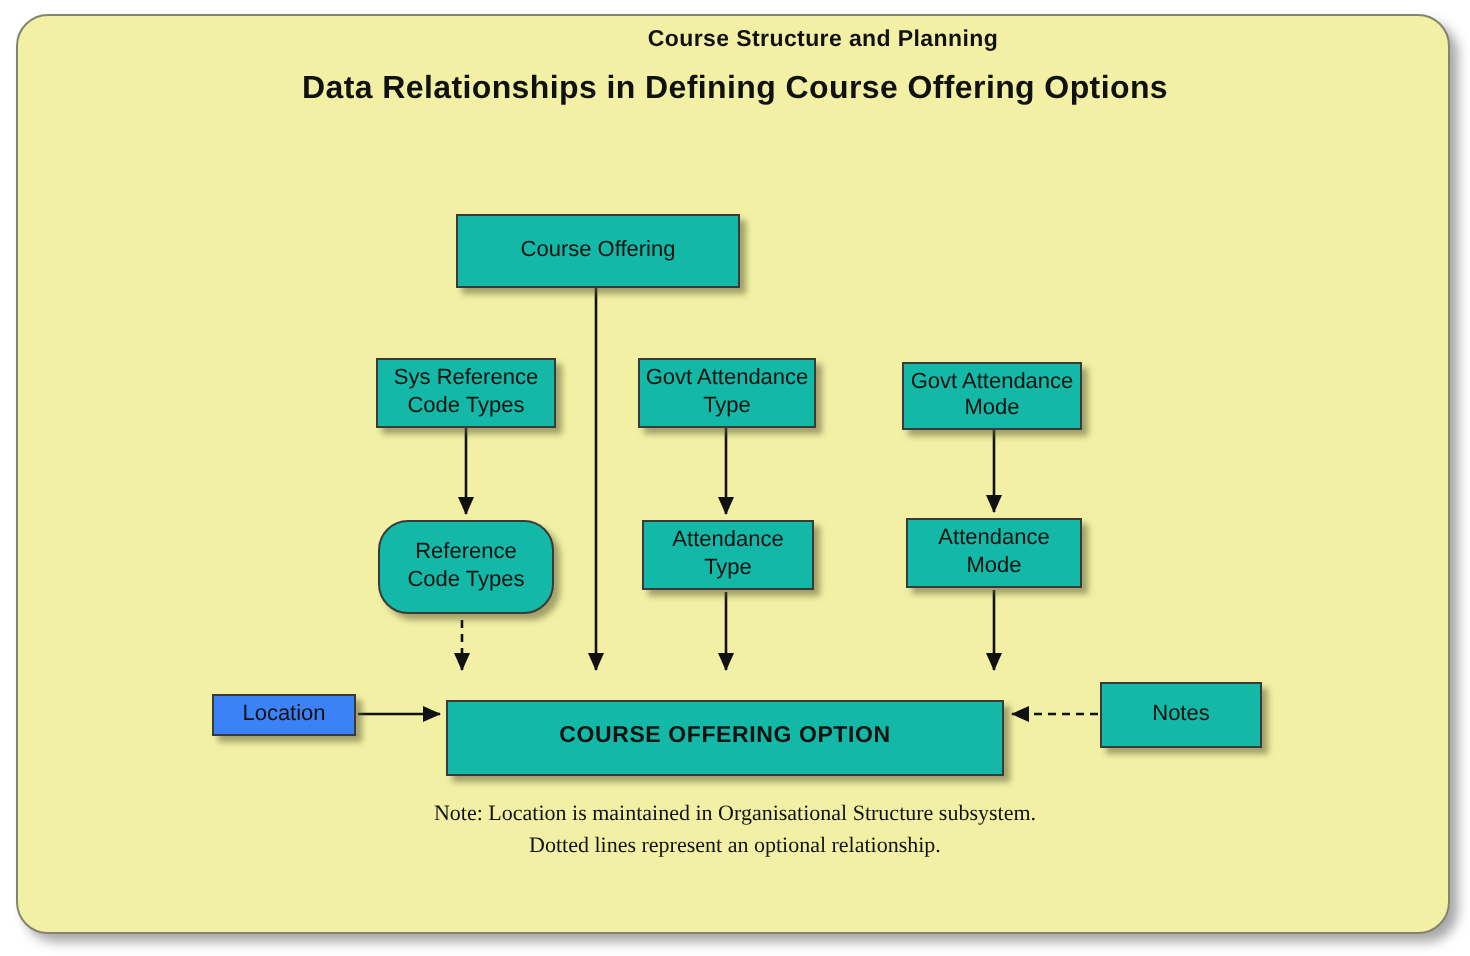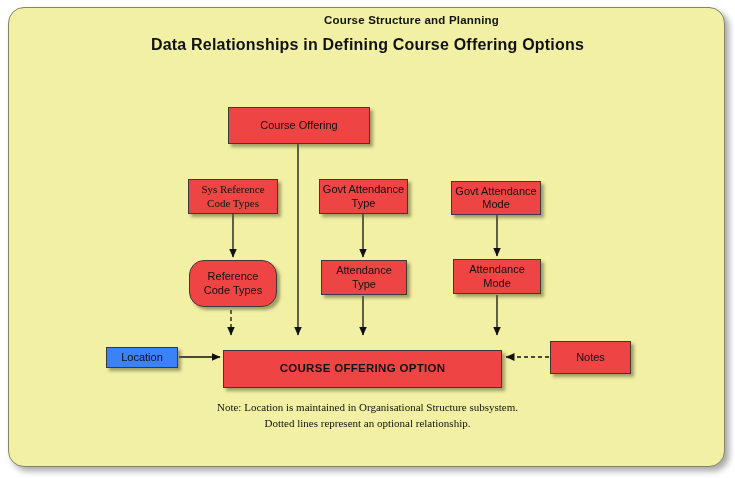--- a/index.html
+++ b/index.html
@@ -14,27 +14,27 @@
   }
   .hdr-sub{
     position:absolute;left:0;top:14px;width:735px;text-align:center;
     font-size:11.5px;font-weight:bold;letter-spacing:.2px;margin-left:44px;
   }
   .hdr-title{
     position:absolute;left:0;top:36px;width:735px;text-align:center;
     font-size:16px;font-weight:bold;letter-spacing:.2px;
   }
   .node{
-    position:absolute;background:#ef4444;border:1px solid #3a3a3a;
+    position:absolute;background:#14b8a6;border:1px solid #3a3a3a;
     box-shadow:3px 3px 3px rgba(95,95,55,0.55);
     display:flex;align-items:center;justify-content:center;text-align:center;
     font-size:11px;line-height:13.5px;white-space:pre-line;box-sizing:border-box;
   }
   #n-course-offering{left:228px;top:107px;width:142px;height:37px;}
-  #n-sys-ref       {left:188px;top:179px;width:90px;height:35px;font-family:Liberation Serif, serif;}
+  #n-sys-ref       {left:188px;top:179px;width:90px;height:35px;}
   #n-govt-type     {left:319px;top:179px;width:89px;height:35px;}
   #n-govt-mode     {left:451px;top:181px;width:90px;height:34px;}
   #n-ref-code      {left:189px;top:260px;width:88px;height:47px;border-radius:15px;}
   #n-att-type      {left:321px;top:260px;width:86px;height:35px;}
   #n-att-mode      {left:453px;top:259px;width:88px;height:35px;}
   #n-coo{
     left:223px;top:338px;width:279px;height:38px;
     font-weight:bold;font-size:11.5px;letter-spacing:.3px;margin-top:12px;
   }
   #n-location{left:106px;top:347px;width:72px;height:21px;background:#3b82f6;}

